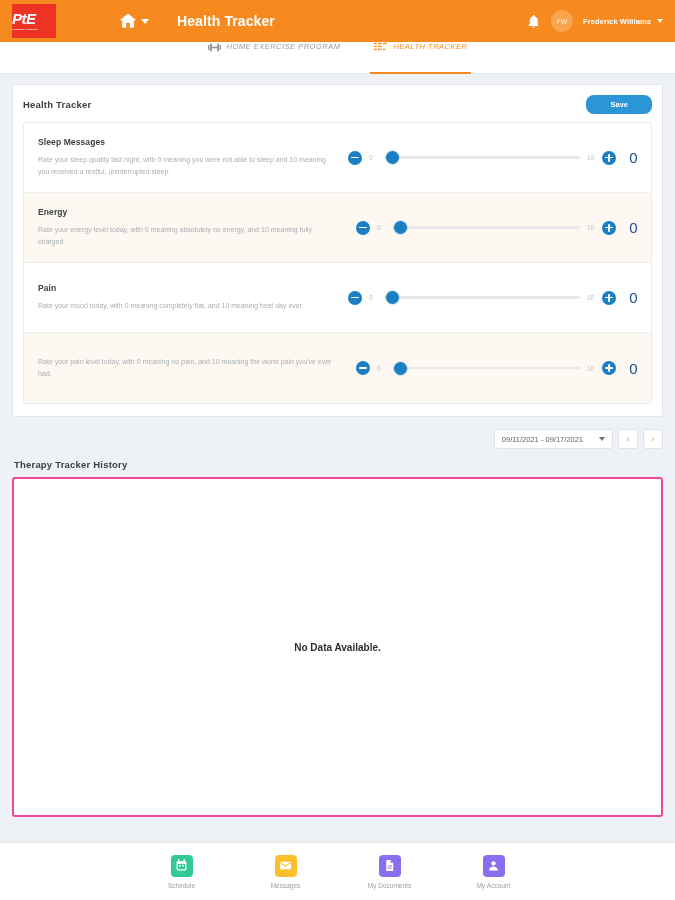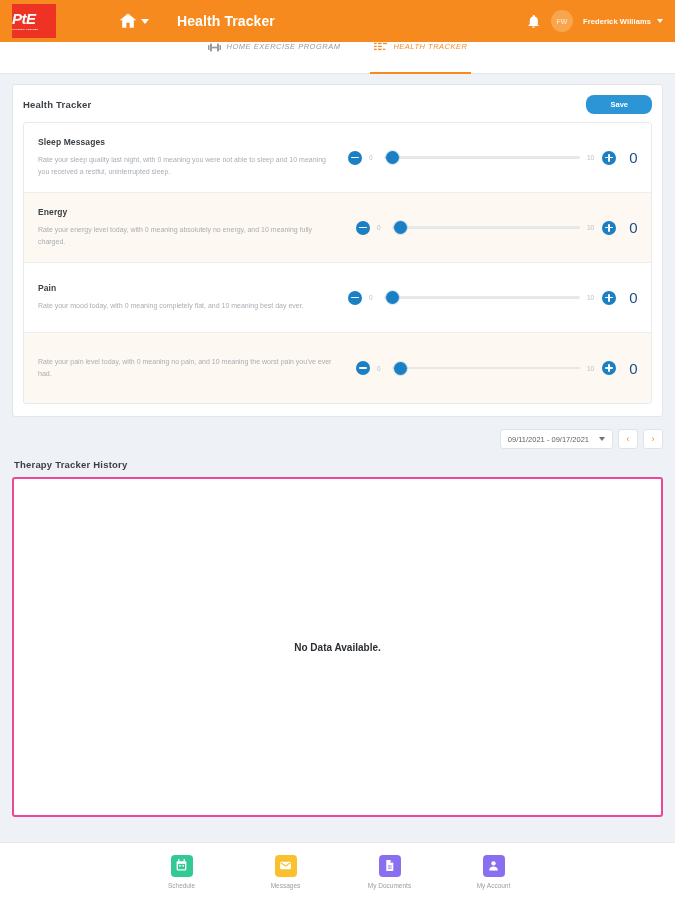--- a/index.html
+++ b/index.html
@@ -100,21 +100,21 @@
   }
   .metric-value {
     font-size: 15px; color: #1b4f8a; font-weight: normal;
     flex: 0 0 auto; min-width: 14px; text-align: right; letter-spacing: -0.5px;
   }
 
   
   .range-bar { display: flex; align-items: center; justify-content: flex-end; gap: 5px; margin-top: 12px; }
   .range-select {
     background: #fff; border: 1px solid #dfe3e7; border-radius: 3px;
-    height: 20px; display: flex; align-items: center; gap: 10px;
+    height: 20px; display: flex; align-items: center; gap: 16px;
     padding: 0 7px; cursor: pointer;
   }
   .range-text { font-size: 7.5px; color: #5e6468; }
   .range-caret { width: 0; height: 0; border-left: 3.5px solid transparent; border-right: 3.5px solid transparent; border-top: 4px solid #6d7378; }
   .range-nav {
     width: 20px; height: 20px; background: #fff; border: 1px solid #dfe3e7;
     border-radius: 3px; display: flex; align-items: center; justify-content: center;
     color: #f68a1e; font-size: 9px; cursor: pointer; font-family: "Liberation Sans", sans-serif;
   }
 

